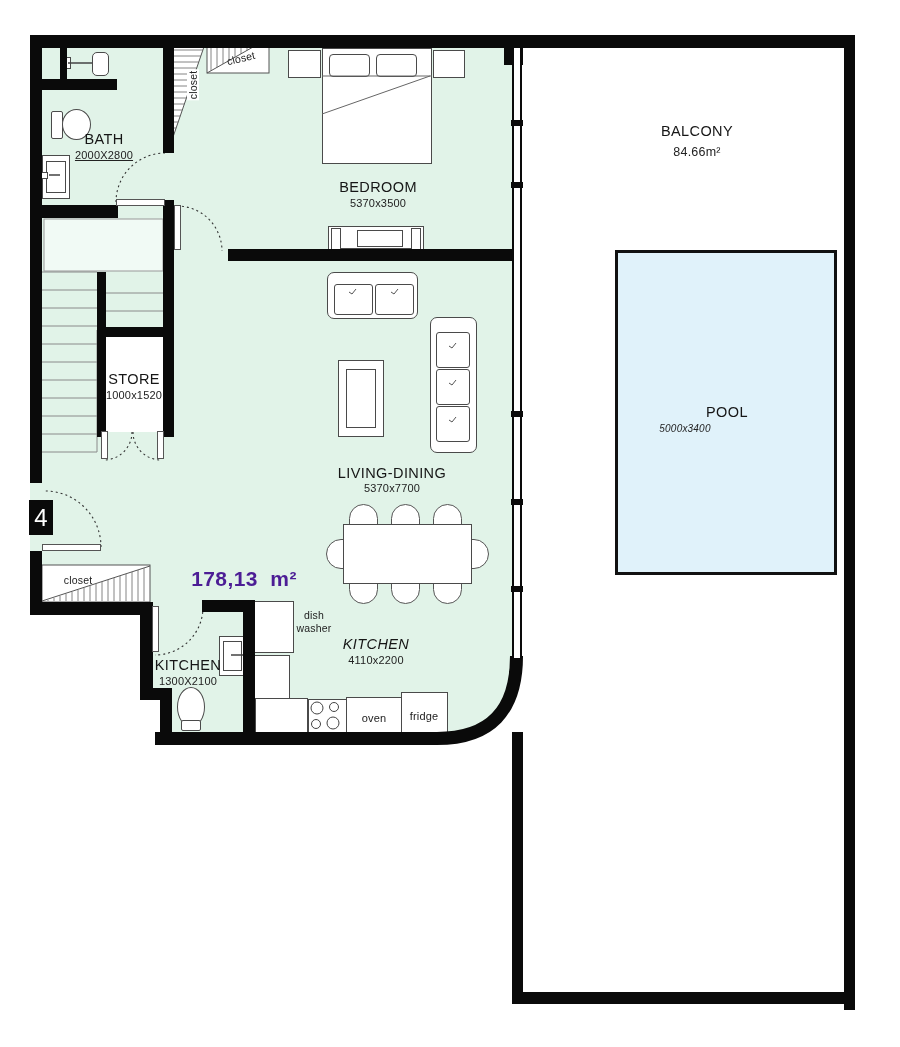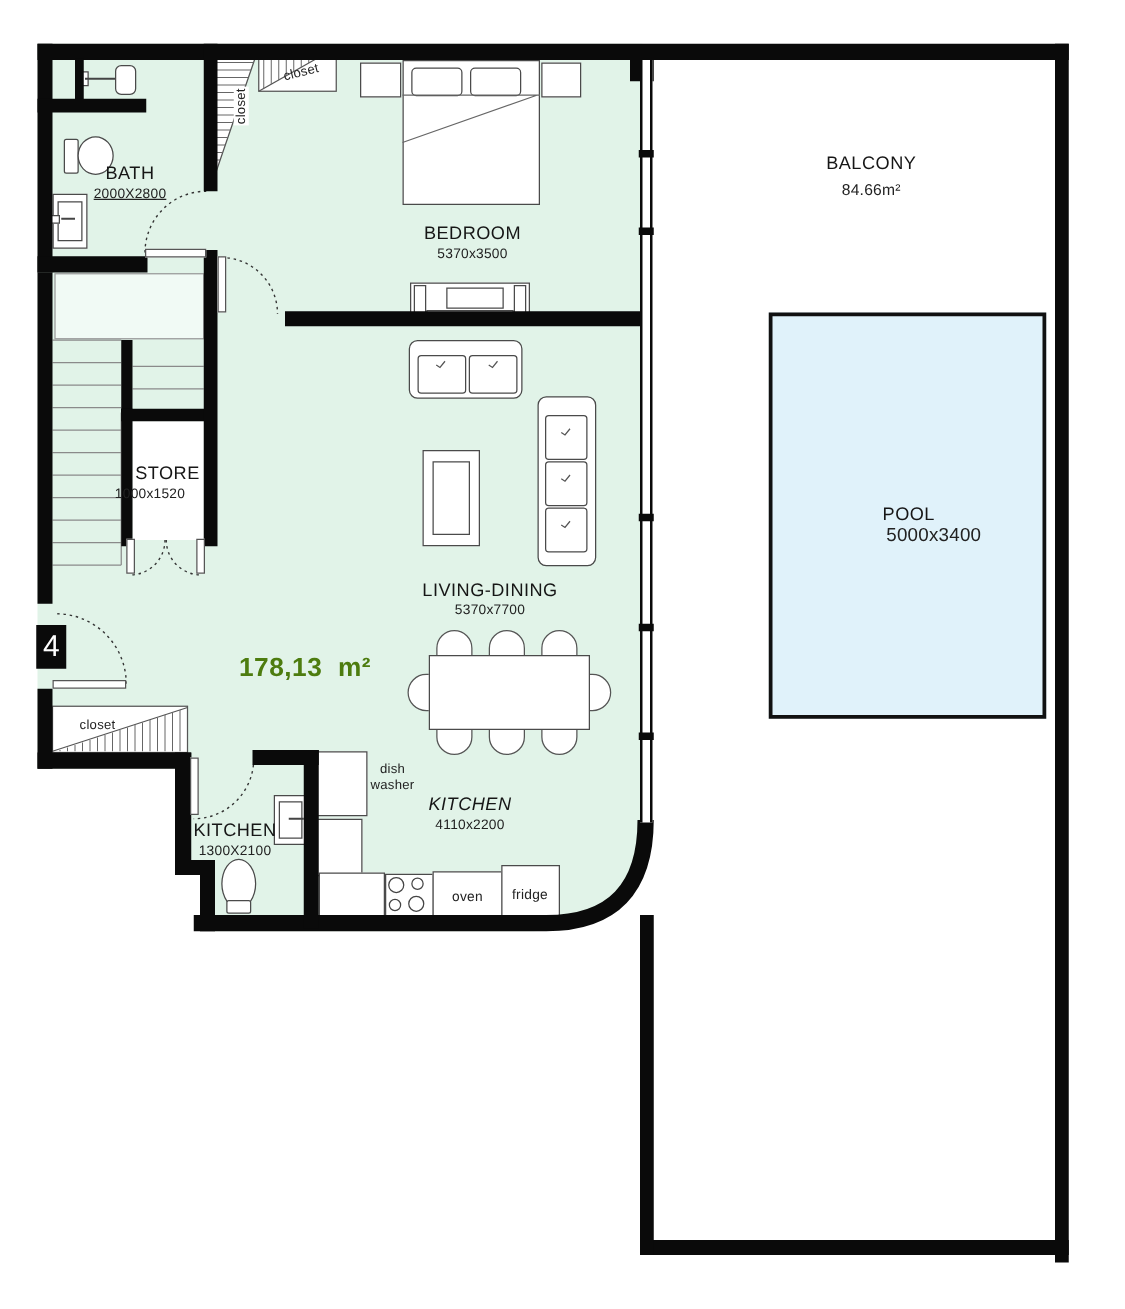--- a/index.html
+++ b/index.html
@@ -11,21 +11,21 @@
   .furn{position:absolute;background:#fff;border:1px solid #4a4a4a;box-sizing:border-box;z-index:2;}
   .furnround{border-radius:50%;}
   .leaf{position:absolute;background:#fff;border:1px solid #555;box-sizing:border-box;z-index:5;}
   .windowstrip{position:absolute;background:#fff;border-left:2px solid #0a0a0a;border-right:2px solid #0a0a0a;box-sizing:border-box;z-index:4;}
   .mullion{position:absolute;background:#0a0a0a;z-index:5;}
   .overlay{position:absolute;left:0;top:0;z-index:3;}
   .lbl{position:absolute;transform:translate(-50%,-50%);font-size:14.5px;letter-spacing:.4px;color:#161616;white-space:nowrap;z-index:6;}
   .dims{font-size:11px;letter-spacing:.2px;color:#222;}
   .small{font-size:10.5px;color:#222;letter-spacing:.2px;}
   .titleline{font-weight:700;font-size:25px;letter-spacing:.6px;color:#101010;}
-  .arealine{font-weight:700;font-size:21px;letter-spacing:.4px;color:#4d7c0f;}
+  .arealine{font-weight:700;font-size:21px;letter-spacing:.4px;color:#4c1d95;margin-top:44px;}
   .vert{transform:translate(-50%,-50%) rotate(-90deg);}
   .tilt{transform:translate(-50%,-50%) rotate(-14deg);}
   .unitbox{position:absolute;background:#0a0a0a;color:#fff;display:flex;align-items:center;justify-content:center;
            font-size:24px;font-weight:500;z-index:6;}
   .pool{position:absolute;background:#e0f2fa;border:3px solid #111;box-sizing:border-box;z-index:2;}
   .dishlbl{position:absolute;transform:translate(-50%,-50%);text-align:center;line-height:13px;z-index:6;margin-left:41px;}
   .chair{position:absolute;background:#fff;border:1px solid #555;box-sizing:border-box;z-index:2;}
 </style>
 </head>
 <body>
@@ -179,24 +179,24 @@
   <div class="lbl" style="left:104px;top:139px;">BATH</div>
   <div class="lbl dims" style="left:104px;top:155px;text-decoration:underline;">2000X2800</div>
 
   <div class="lbl" style="left:378px;top:187px;">BEDROOM</div>
   <div class="lbl dims" style="left:378px;top:203px;">5370x3500</div>
 
   <div class="lbl" style="left:697px;top:131px;">BALCONY</div>
   <div class="lbl dims" style="left:697px;top:152px;font-size:12.5px;">84.66m²</div>
 
   <div class="lbl" style="left:727px;top:412px;">POOL</div>
-  <div class="lbl dims" style="left:747px;top:428px;font-size:15px;">5000x3400</div>
+  <div class="lbl dims" style="left:685px;top:428px;font-size:10px;font-style:italic;">5000x3400</div>
 
   <div class="lbl" style="left:134px;top:379px;">STORE</div>
-  <div class="lbl dims" style="left:120px;top:395px;">1000x1520</div>
+  <div class="lbl dims" style="left:134px;top:395px;">1000x1520</div>
 
   <div class="lbl" style="left:392px;top:473px;">LIVING-DINING</div>
   <div class="lbl dims" style="left:392px;top:488px;">5370x7700</div>
 
   <div class="lbl" style="left:376px;top:644px;font-style:italic;">KITCHEN</div>
   <div class="lbl dims" style="left:376px;top:660px;">4110x2200</div>
 
   <div class="lbl" style="left:188px;top:665px;">KITCHEN</div>
   <div class="lbl dims" style="left:188px;top:681px;">1300X2100</div>
 

